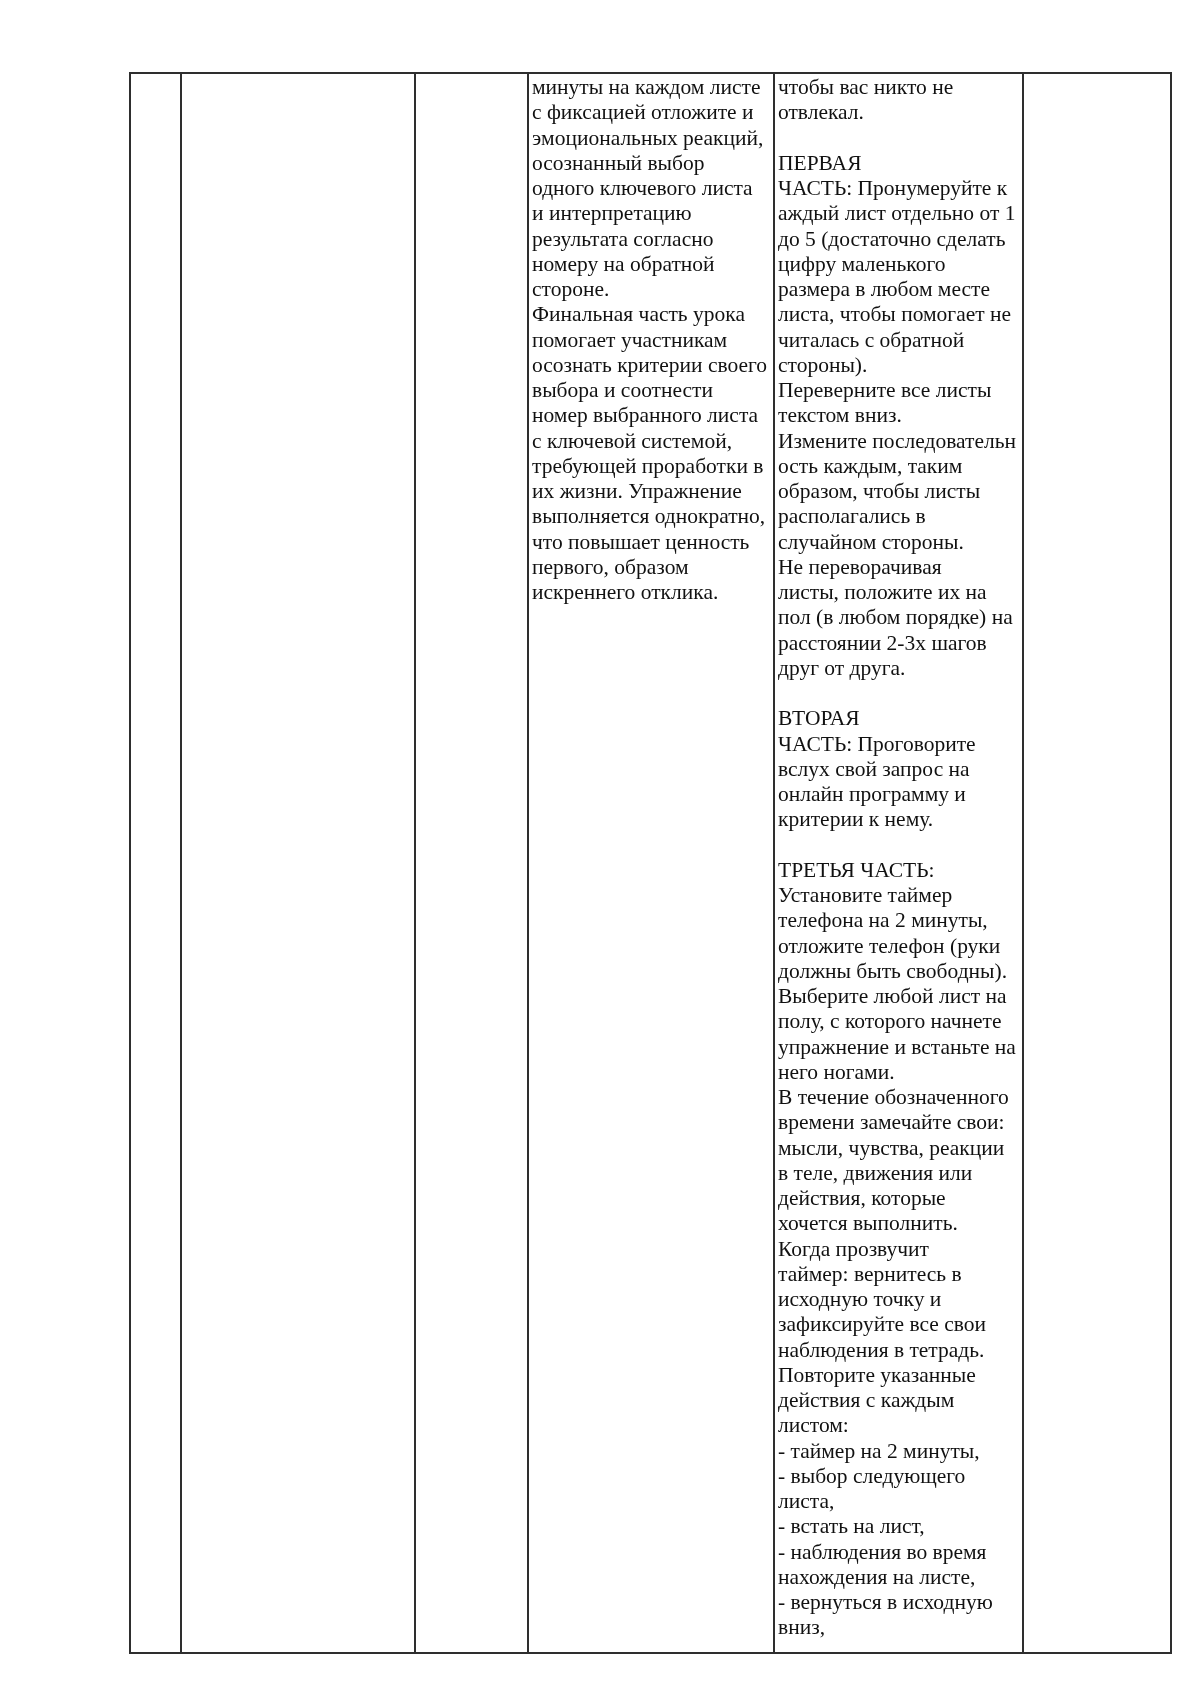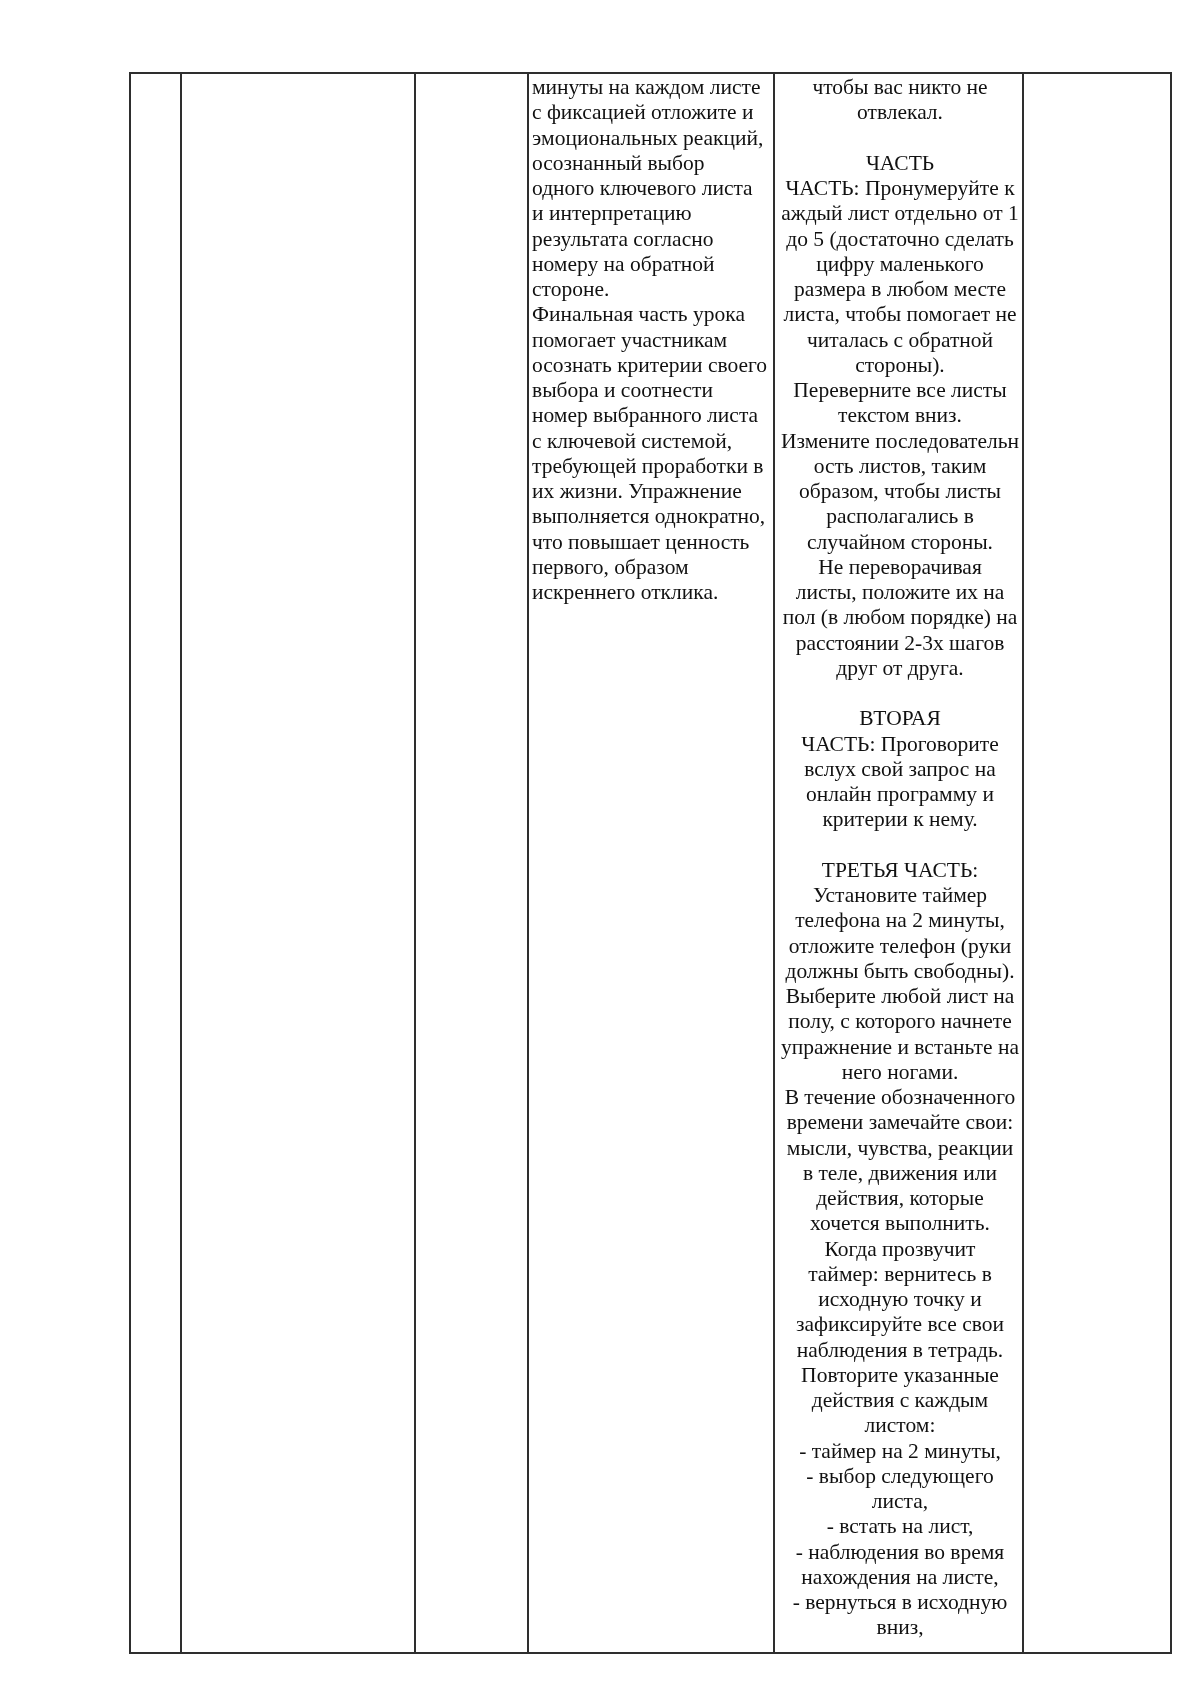--- a/index.html
+++ b/index.html
@@ -36,21 +36,21 @@
     flex: 0 0 auto;
   }
   .cell:last-child {
     border-right: none;
     flex: 1 1 auto;
   }
   .cell-1 { width: 51px; }
   .cell-2 { width: 234px; }
   .cell-3 { width: 113px; }
   .cell-4 { width: 246px; }
-  .cell-5 { width: 249px; text-align: center; }
+  .cell-5 { width: 249px; }
   .line {
     font-size: 21.5px;
     line-height: 25.25px;
     white-space: pre;
     min-height: 25.25px;
   }
   .page-number {
     position: absolute;
     left: 1102px;
     top: 1734px;
@@ -88,33 +88,33 @@
         <div class="line">их жизни. Упражнение</div>
         <div class="line">выполняется однократно,</div>
         <div class="line">что повышает ценность</div>
         <div class="line">первого, образом</div>
         <div class="line">искреннего отклика.</div>
       </div>
     <div class="cell cell-5">
         <div class="line">чтобы вас никто не</div>
         <div class="line">отвлекал.</div>
         <div class="line">&nbsp;</div>
-        <div class="line">ЧАСТЬ</div>
+        <div class="line">ПЕРВАЯ</div>
         <div class="line">ЧАСТЬ: Пронумеруйте к</div>
         <div class="line">аждый лист отдельно от 1</div>
         <div class="line">до 5 (достаточно сделать</div>
         <div class="line">цифру маленького</div>
         <div class="line">размера в любом месте</div>
         <div class="line">листа, чтобы помогает не</div>
         <div class="line">читалась с обратной</div>
         <div class="line">стороны).</div>
         <div class="line">Переверните все листы</div>
         <div class="line">текстом вниз.</div>
         <div class="line">Измените последовательн</div>
-        <div class="line">ость листов, таким</div>
+        <div class="line">ость каждым, таким</div>
         <div class="line">образом, чтобы листы</div>
         <div class="line">располагались в</div>
         <div class="line">случайном стороны.</div>
         <div class="line">Не переворачивая</div>
         <div class="line">листы, положите их на</div>
         <div class="line">пол (в любом порядке) на</div>
         <div class="line">расстоянии 2-3х шагов</div>
         <div class="line">друг от друга.</div>
         <div class="line">&nbsp;</div>
         <div class="line">ВТОРАЯ</div>

